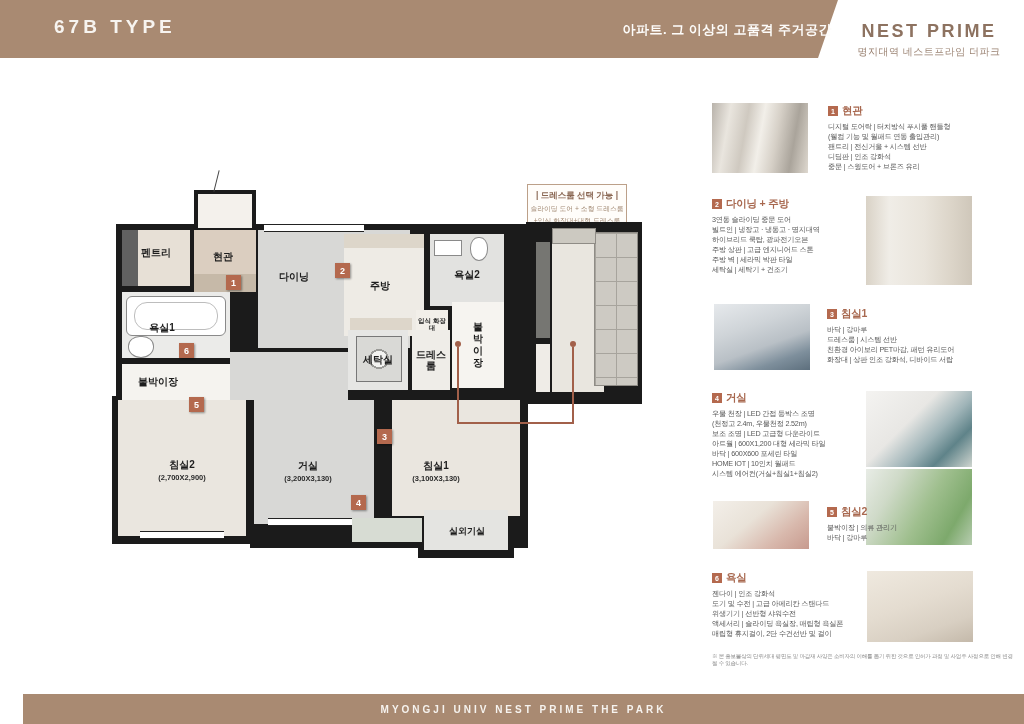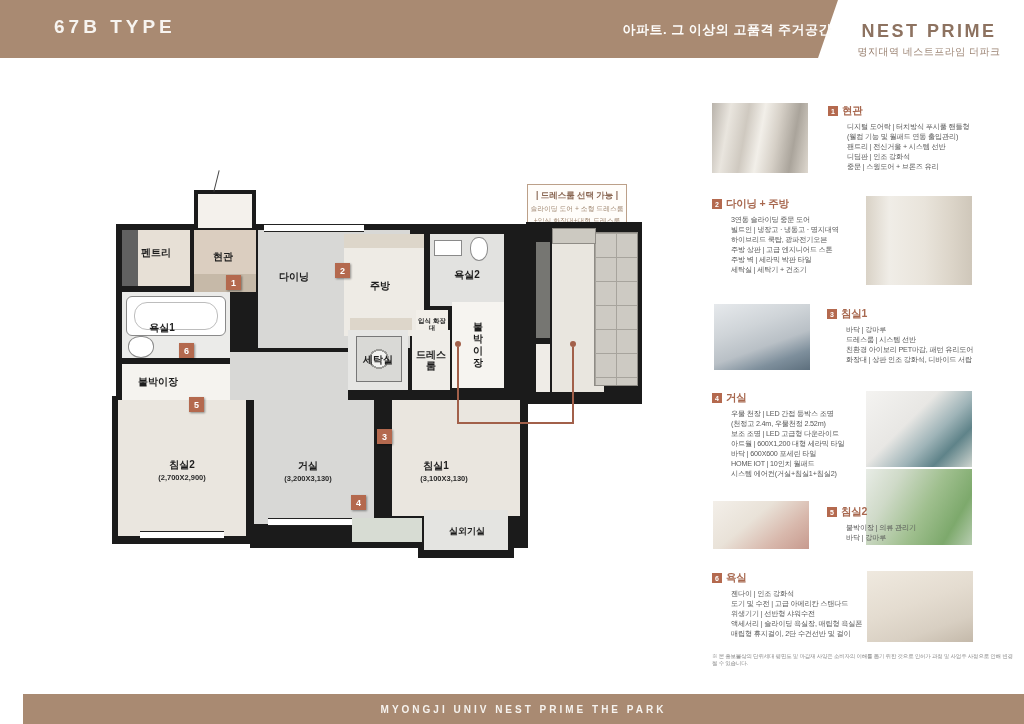--- a/index.html
+++ b/index.html
@@ -59,21 +59,21 @@
   .ph-bed1{background:linear-gradient(160deg,#e6e9ec 0%,#cfd4d8 35%,#b9c0c6 60%,#7e8f9c 80%,#5d6f7d 100%);}
   .ph-living{background:linear-gradient(135deg,#f4f3f1 0%,#e8e7e4 40%,#9fb4b8 62%,#5f8389 78%,#cfd5cf 100%);}
   .ph-window{background:linear-gradient(120deg,#e8ece6 0%,#cfdac8 25%,#9fbf8e 55%,#7da96c 80%,#b7cdb0 100%);}
   .ph-bed2{background:linear-gradient(140deg,#f3efe9 0%,#e9e2d8 40%,#d8b8ac 72%,#c79a8e 100%);}
   .ph-bath{background:linear-gradient(160deg,#efe9df 0%,#e4dcd0 45%,#d8cfc2 75%,#c4b9aa 100%);}
   .stext{position:absolute;}
   .stitle{display:flex;align-items:center;gap:4px;margin-bottom:4px;}
   .snum{width:10px;height:10px;background:#b4694e;color:#fff;font-size:7px;font-weight:bold;
         display:flex;align-items:center;justify-content:center;flex:0 0 auto;}
   .sname{font-size:10.5px;font-weight:bold;color:#a8684f;letter-spacing:-0.2px;}
-  .slines .line{font-size:7.2px;color:#575757;line-height:10px;white-space:nowrap;letter-spacing:-0.2px;margin-left:19px;}
+  .slines .line{font-size:7.2px;color:#575757;line-height:10px;white-space:nowrap;letter-spacing:-0.2px;}
   .disclaimer{position:absolute;left:712px;top:653px;width:306px;font-size:5.5px;color:#8a8a8a;
         letter-spacing:-0.2px;}
 </style>
 </head>
 <body>
 
 <div class="page">
 
   <div class="header">
     <div class="header-brown"></div>
@@ -156,21 +156,21 @@
     <div class="rlabel" style="left:266px;top:182px;">세탁실</div>
     <div class="rlabel wrap" style="left:319px;top:182px;">드레스룸</div>
     <div class="rlabel vert" style="left:366px;top:167px;">붙박이장</div>
     <div class="rlabel" style="left:50px;top:150px;">욕실1</div>
     <div class="rlabel" style="left:46px;top:204px;">붙박이장</div>
     <div class="rlabel" style="left:70px;top:287px;">침실2</div>
     <div class="rsize" style="left:70px;top:299px;">(2,700X2,900)</div>
     <div class="rlabel" style="left:196px;top:288px;">거실</div>
     <div class="rsize" style="left:196px;top:300px;">(3,200X3,130)</div>
     <div class="rlabel" style="left:324px;top:288px;">침실1</div>
-    <div class="rsize" style="left:332px;top:300px;text-align:center;">(3,100X3,130)</div>
+    <div class="rsize" style="left:324px;top:300px;text-align:center;">(3,100X3,130)</div>
     <div class="rlabel" style="left:355px;top:353px;font-size:9px;">실외기실</div>
 
     <div class="marker" style="left:114px;top:97px;">1</div>
     <div class="marker" style="left:223px;top:85px;">2</div>
     <div class="marker" style="left:265px;top:251px;">3</div>
     <div class="marker" style="left:239px;top:317px;">4</div>
     <div class="marker" style="left:77px;top:219px;">5</div>
     <div class="marker" style="left:67px;top:165px;">6</div>
   </div>
 

